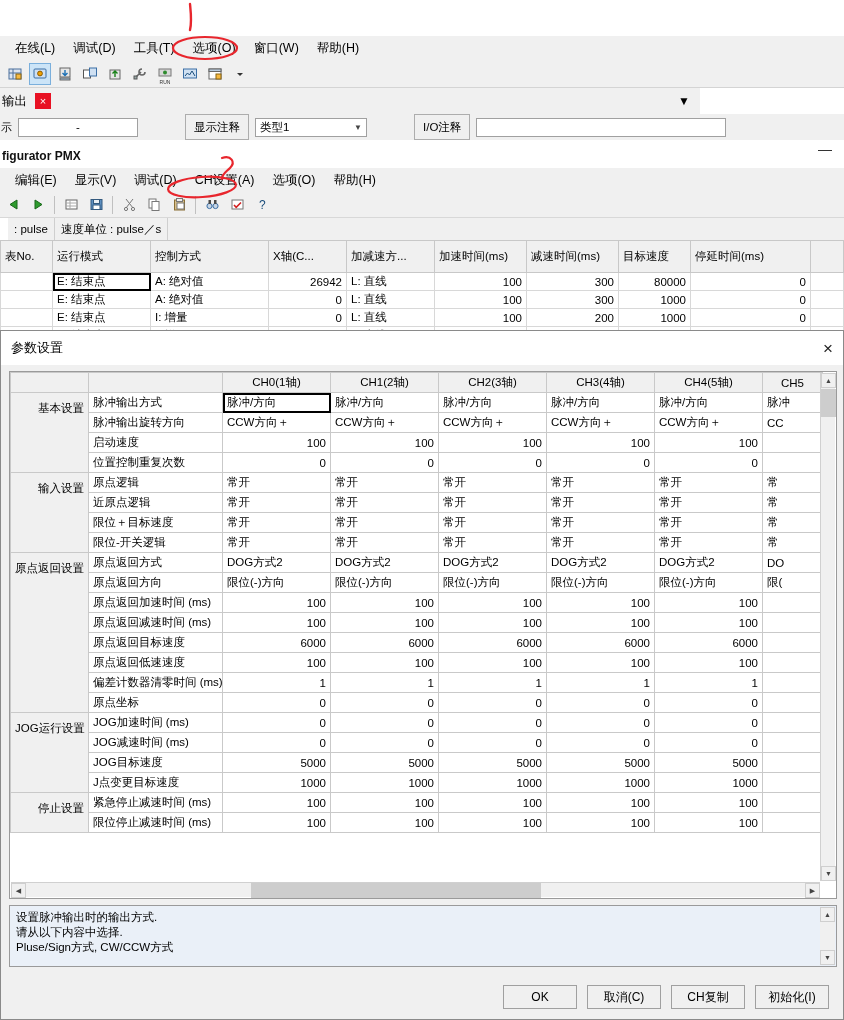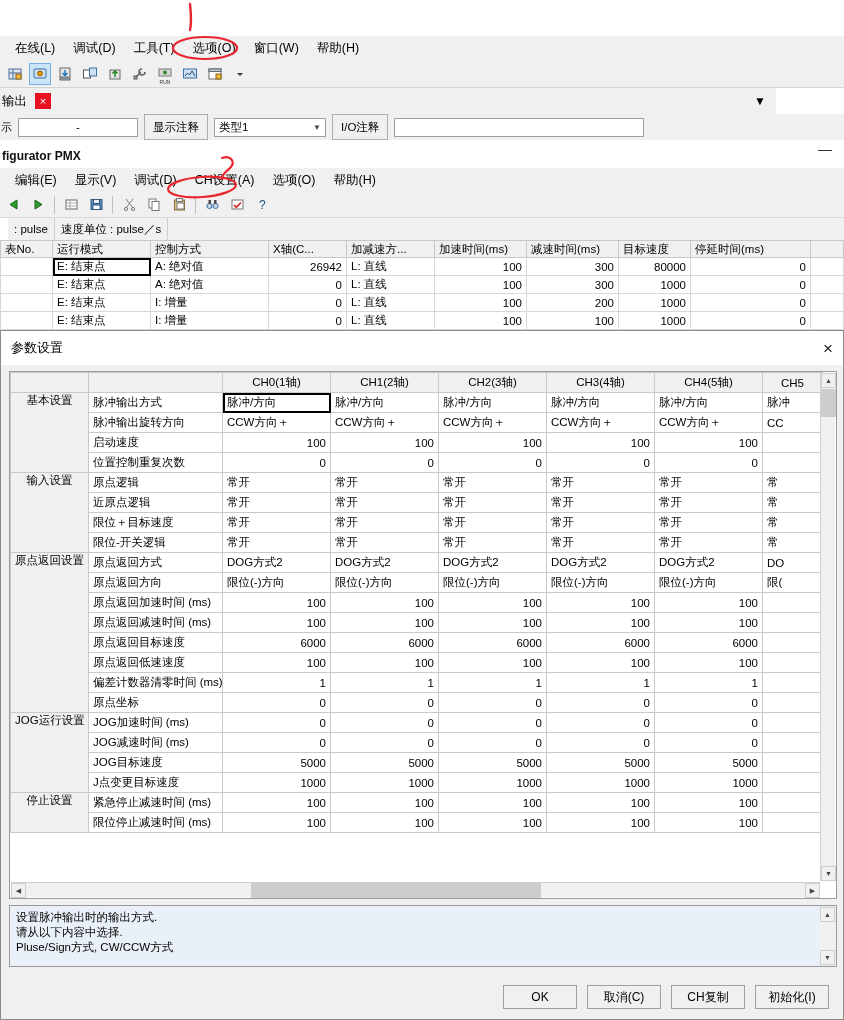--- a/index.html
+++ b/index.html
@@ -35,21 +35,21 @@
     position: relative;
   }
   .tbtn.sel { background: #cce4f7; border: 1px solid #7aafdc; }
   .tbtn svg { display: block; }
   .tbtn .lbl { position: absolute; bottom: -1px; left: 0; right: 0; text-align: center;
     font-size: 5px; color: #333; line-height: 5px; }
   .tb-sep { width: 1px; height: 18px; background: #c0c0c0; margin: 0 2px; }
 
   
   .outputbar {
-    position: absolute; left: 0; top: 88px; width: 776px; height: 26px;
+    position: absolute; left: 0; top: 88px; width: 700px; height: 26px;
     background: #f0f0f0;
     display: flex; align-items: center;
   }
   .outputbar .title { font-size: 12.5px; font-weight: normal; padding-left: 2px; }
   .outputbar .closebtn {
     width: 16px; height: 16px; background: #e81123; color: #fff;
     display: flex; align-items: center; justify-content: center;
     font-size: 11px; margin-left: 8px; line-height: 1;
   }
   .outputbar .chev {
@@ -60,21 +60,21 @@
     position: absolute; left: 0; top: 114px; width: 844px; height: 26px;
     background: #f0f0f0; display: flex; align-items: center; gap: 6px; padding-left: 0;
   }
   .outputrow .lead { font-size: 11px; padding-left: 1px; }
   .inp {
     background: #fff; border: 1px solid #a0a0a0; height: 19px;
     font-size: 11.5px; padding: 1px 4px; display: flex; align-items: center;
   }
   .btnflat {
     background: #f0f0f0; border: 1px solid #adadad; height: 20px;
-    font-size: 11.5px; padding: 12px 8px; display: flex; align-items: center;
+    font-size: 11.5px; padding: 12px 8px; display: flex; align-items: center; margin-left: 41px;
   }
   .combo {
     background: #fff; border: 1px solid #a0a0a0; height: 19px;
     font-size: 11.5px; padding: 1px 4px; display: flex; align-items: center;
     justify-content: space-between;
   }
   .combo .arw { font-size: 8px; color: #444; }
 
   
   .cfgtitle {
@@ -104,21 +104,21 @@
     display: flex; align-items: center; }
 
   
   .grid {
     position: absolute; left: 0; top: 240px; width: 844px; height: 92px;
     background: #fff; font-size: 11.5px;
   }
   .grid table { border-collapse: collapse; width: 100%; }
   .grid th {
     background: #f0f0f0; border: 1px solid #c8c8c8; font-weight: normal;
-    height: 17px; padding: 0 4px; text-align: left; font-size: 11.5px;
+    height: 17px; padding: 8px 4px; text-align: left; font-size: 11.5px;
   }
   .grid td {
     border: 1px solid #d8d8d8; height: 18px; padding: 0 4px; font-size: 11.5px;
     white-space: nowrap;
   }
   .grid td.num { text-align: right; }
   .grid td.selcell { outline: 2px solid #000; outline-offset: -2px; }
 
   
   .dlg {
@@ -135,21 +135,21 @@
     position: absolute; left: 8px; top: 40px; width: 828px; height: 528px;
     background: #fff; border: 1px solid #9a9a9a;
   }
 
   .ptable { border-collapse: collapse; table-layout: fixed; width: 812px; }
   .ptable th, .ptable td {
     border: 1px solid #c9c9c9; font-size: 11.5px; font-weight: normal;
     height: 20px; padding: 0 4px; white-space: nowrap; overflow: hidden;
   }
   .ptable th { background: #f0f0f0; text-align: center; }
-  .ptable td.grp { background: #f0f0f0; text-align: center; vertical-align: top; padding-top: 0; }
+  .ptable td.grp { background: #f0f0f0; text-align: right; vertical-align: top; padding-top: 8px; }
   .ptable td.nm { background: #fff; text-align: left; margin-top: 16px; }
   .ptable td.v { background: #fff; text-align: left; }
   .ptable td.v.num { text-align: right; }
   .ptable td.sel { outline: 2px solid #000; outline-offset: -2px; }
 
   .vscroll {
     position: absolute; right: 1px; top: 1px; width: 15px; bottom: 17px;
     background: #f0f0f0; border-left: 1px solid #d0d0d0;
   }
   .vscroll .arrow {

